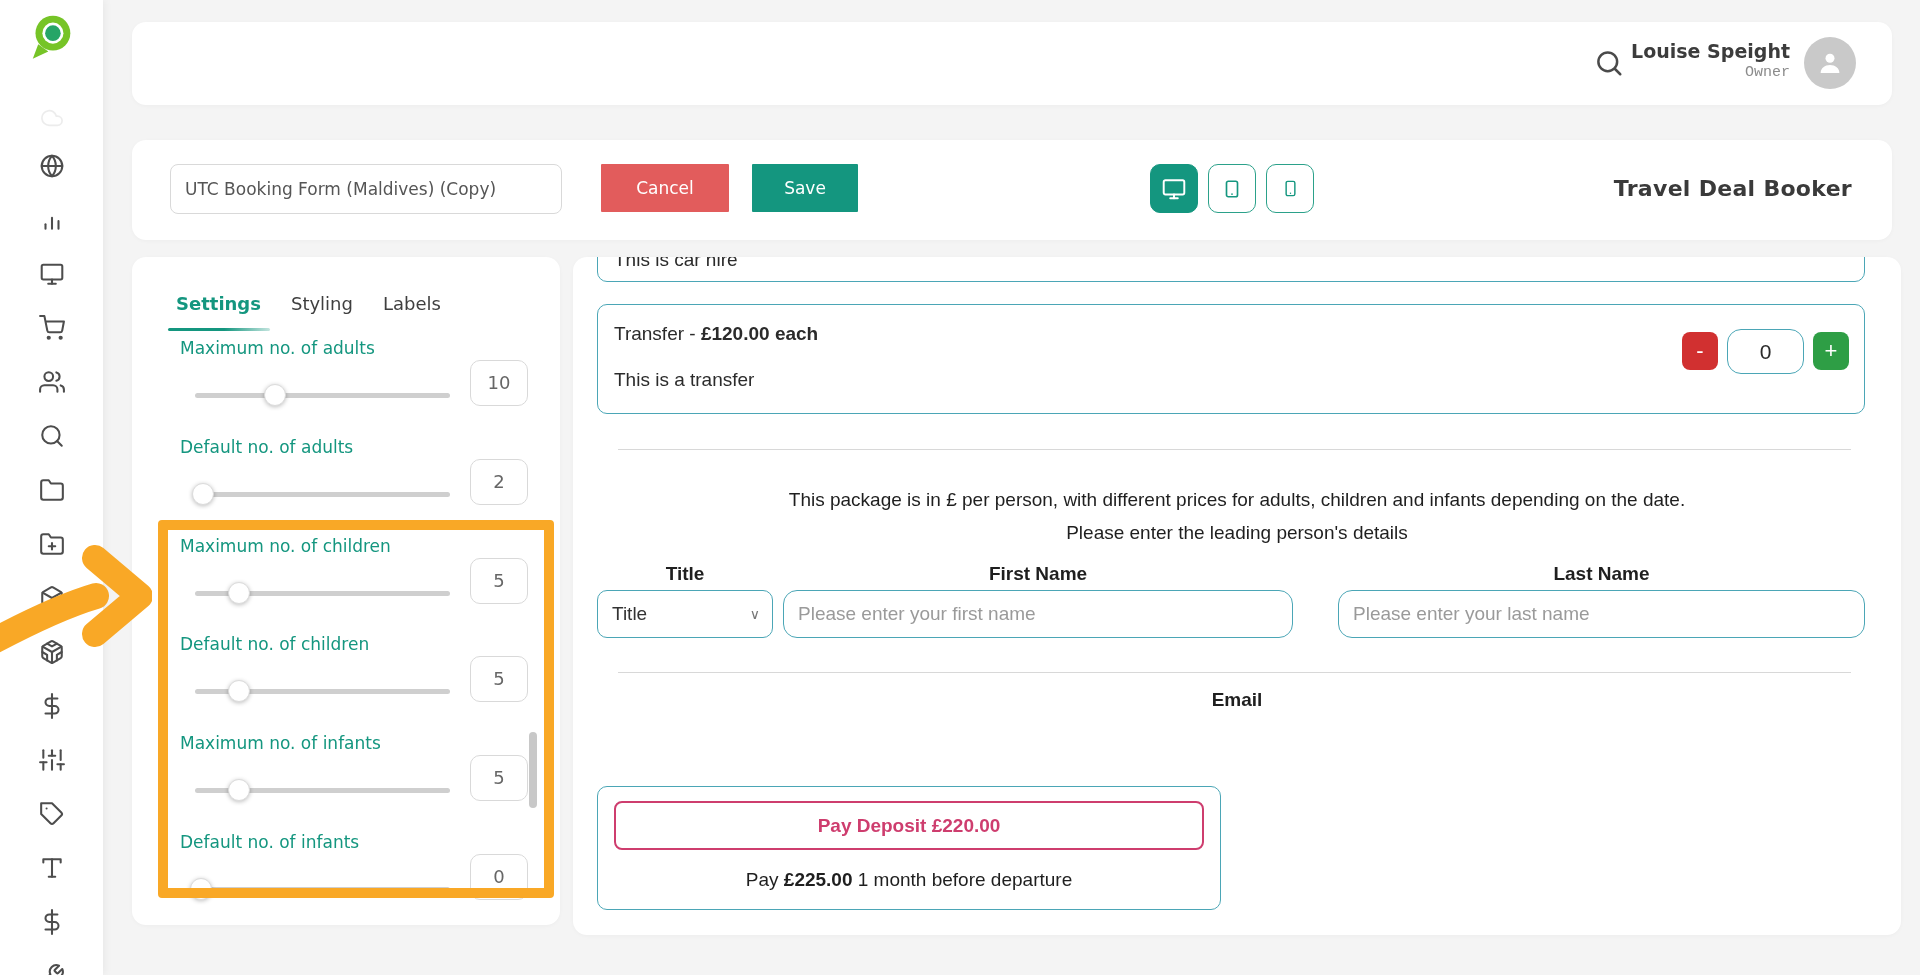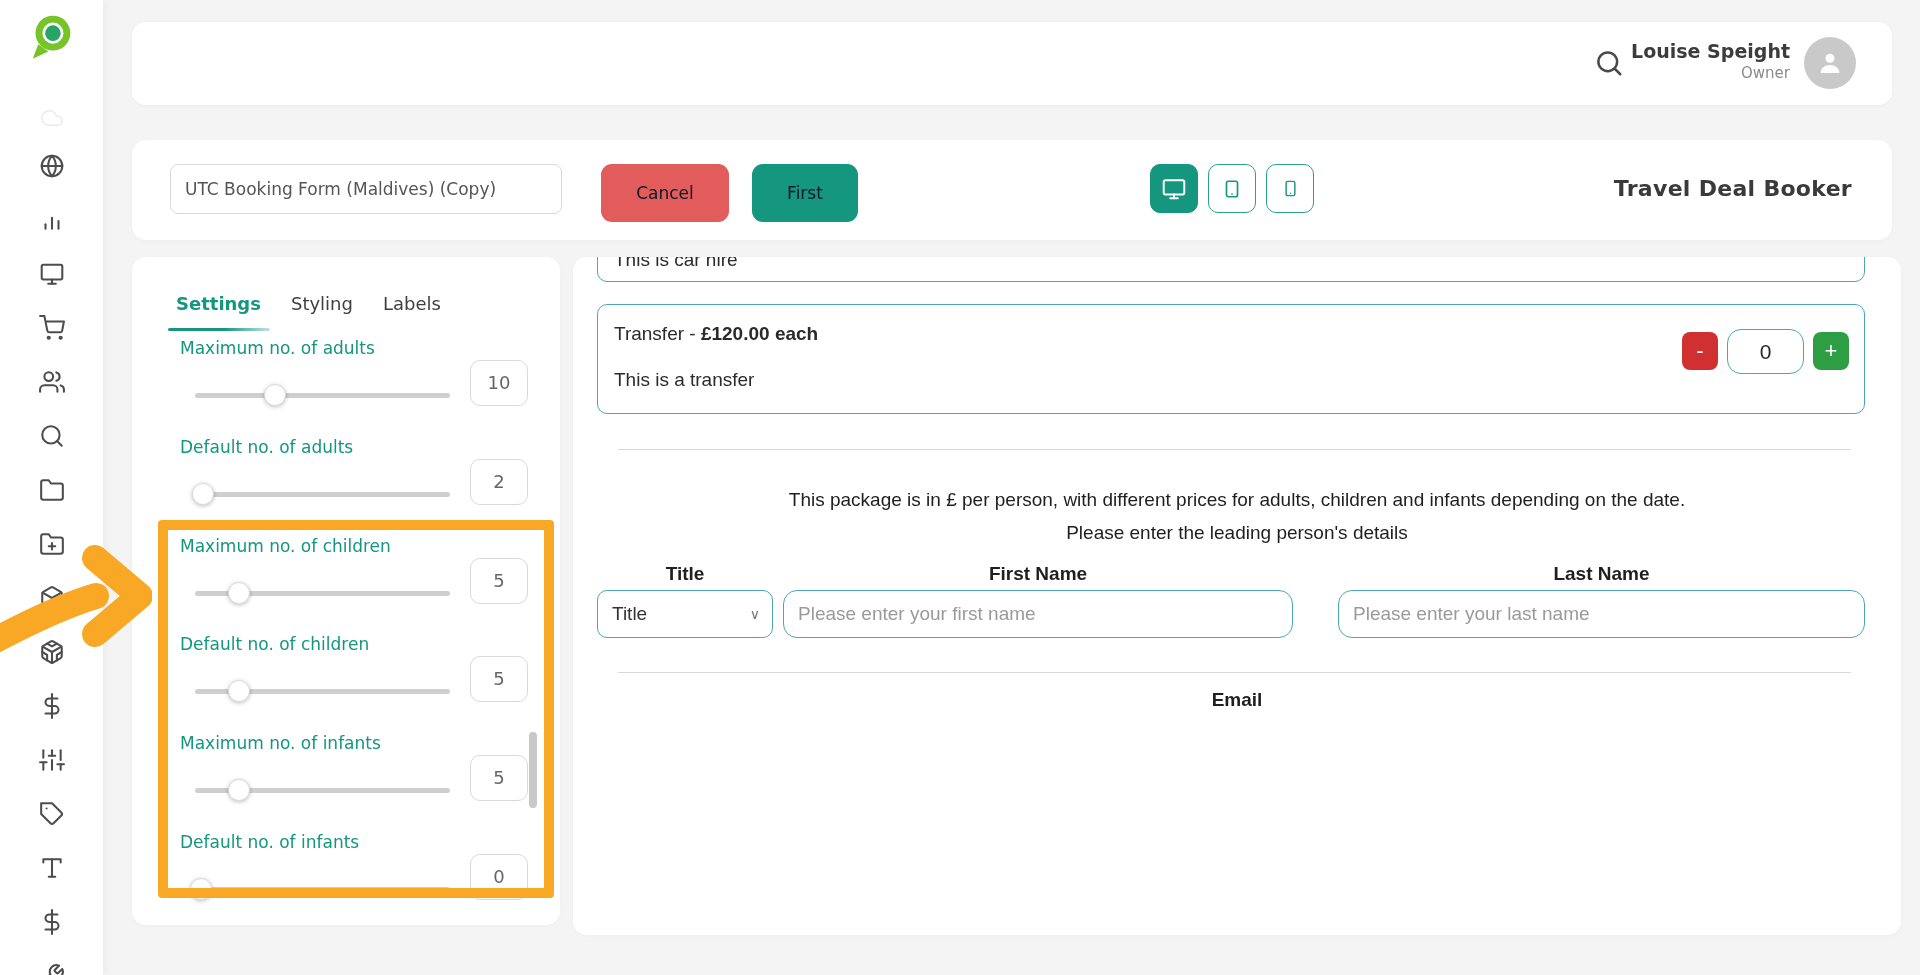--- a/index.html
+++ b/index.html
@@ -25,32 +25,32 @@
 
   
   .card { position:absolute; background:#fff; border-radius:14px; }
 
   
   .header-card { left:132px; top:22px; width:1760px; height:83px; box-shadow:0 1px 4px rgba(0,0,0,0.03); }
   .hdr-search { position:absolute; right:268px; top:26px; width:30px; height:30px; color:#4a4a4a; cursor:pointer; }
   .hdr-search svg { width:100%; height:100%; stroke:currentColor; fill:none; stroke-width:2; stroke-linecap:round; }
   .user-block { position:absolute; right:102px; top:16px; text-align:right; cursor:pointer; }
   .user-name { font-size:19px; font-weight:700; color:#3c3c3c; line-height:26px; }
-  .user-role { font-size:15px; color:#8b8b8b; }
+  .user-role { font-size:15px; color:#8b8b8b;font-family:Liberation Mono, monospace; }
   .avatar { position:absolute; right:36px; top:15px; width:52px; height:52px; border-radius:50%; background:#c9c9c9; cursor:pointer; }
   .avatar svg { position:absolute; left:11px; top:11px; width:30px; height:30px; fill:#ffffff; }
 
   
   .toolbar-card { left:132px; top:140px; width:1760px; height:100px; box-shadow:0 1px 4px rgba(0,0,0,0.03); }
   .form-name-input {
     position:absolute; left:38px; top:24px; width:392px; height:50px;
     border:1px solid #d9d9d9; border-radius:8px; padding:0 14px;
     font-family:"DejaVu Sans", sans-serif; font-size:17px; color:#555; background:#fff;
   }
-  .btn { position:absolute; top:24px; height:58px; border:none; border-radius:11px; color:#0f172a; font-family:"DejaVu Sans", sans-serif; font-size:17px; cursor:pointer; }
+  .btn { position:absolute; top:24px; height:48px; border:none; border-radius:1px; color:#ffffff; font-family:"DejaVu Sans", sans-serif; font-size:17px; cursor:pointer; }
   .btn-cancel { left:469px; width:128px; background:#e25c5c; }
   .btn-save { left:620px; width:106px; background:#14967f; }
   .device-group { position:absolute; left:1018px; top:24px; display:flex; gap:10px; }
   .dev-btn { width:48px; height:49px; border-radius:10px; display:flex; align-items:center; justify-content:center; cursor:pointer; }
   .dev-btn.active { background:#14967f; color:#fff; border:1px solid #14967f; }
   .dev-btn.idle { background:#fff; color:#14967f; border:1px solid #2ba18a; }
   .dev-btn svg { stroke:currentColor; fill:none; stroke-width:1.8; stroke-linecap:round; stroke-linejoin:round; }
   .tdb-title { position:absolute; right:40px; top:36px; font-size:22px; font-weight:600; color:#3a3a3a; letter-spacing:0.3px; }
 
   
@@ -225,21 +225,21 @@
       <svg viewBox="0 0 24 24">
           <circle cx="12" cy="8.2" r="3.6"></circle>
           <path d="M4.5 20c0-4.1 3.4-6.5 7.5-6.5s7.5 2.4 7.5 6.5z"></path>
         </svg>
     </div>
   </div>
 
   <div class="card toolbar-card">
     <input class="form-name-input" type="text" value="UTC Booking Form (Maldives) (Copy)" style="">
     <button class="btn btn-cancel">Cancel</button>
-    <button class="btn btn-save">First</button>
+    <button class="btn btn-save">Save</button>
     <div class="device-group">
       <div class="dev-btn active">
         <svg width="26" height="26" viewBox="0 0 24 24">
             <rect x="2.5" y="4" width="19" height="13" rx="1.5"></rect>
             <line x1="8.5" y1="20.5" x2="15.5" y2="20.5"></line>
             <line x1="12" y1="17" x2="12" y2="20.5"></line>
           </svg>
       </div>
       <div class="dev-btn idle">
         <svg width="22" height="22" viewBox="0 0 24 24">
@@ -346,20 +346,26 @@
       <span>Title</span>
       <span class="chev">∨</span>
     </div>
     <input class="pv-input" style="left: 210px; top: 333px; width: 510px;" placeholder="Please enter your first name">
     <input class="pv-input" style="left: 765px; top: 333px; width: 527px;" placeholder="Please enter your last name">
 
     <div class="pv-divider" style="top:415px;"></div>
 
     <div class="pv-note" style="top:432px; font-weight:700;">Email</div>
 
+    <div class="pv-card pay-card pay-deposit-card">
+      <button class="deposit-btn">Pay Deposit £220.00</button>
+      <div class="pay-note">
+        <span>Pay </span><span class="bold">£225.00</span><span> 1 month before departure</span>
+      </div>
+    </div>
 
   </div>
 
   <div class="hl-rect"></div>
   <svg class="hl-arrow" viewBox="0 0 152 125">
     <path d="M-14 107 Q 55 70 96 58" stroke="#f9a826" stroke-width="26" fill="none" stroke-linecap="round"></path>
     <path d="M95 20 L140 58 L95 96" stroke="#f9a826" stroke-width="26" fill="none" stroke-linecap="round" stroke-linejoin="round"></path>
   </svg>
 
 </div>

